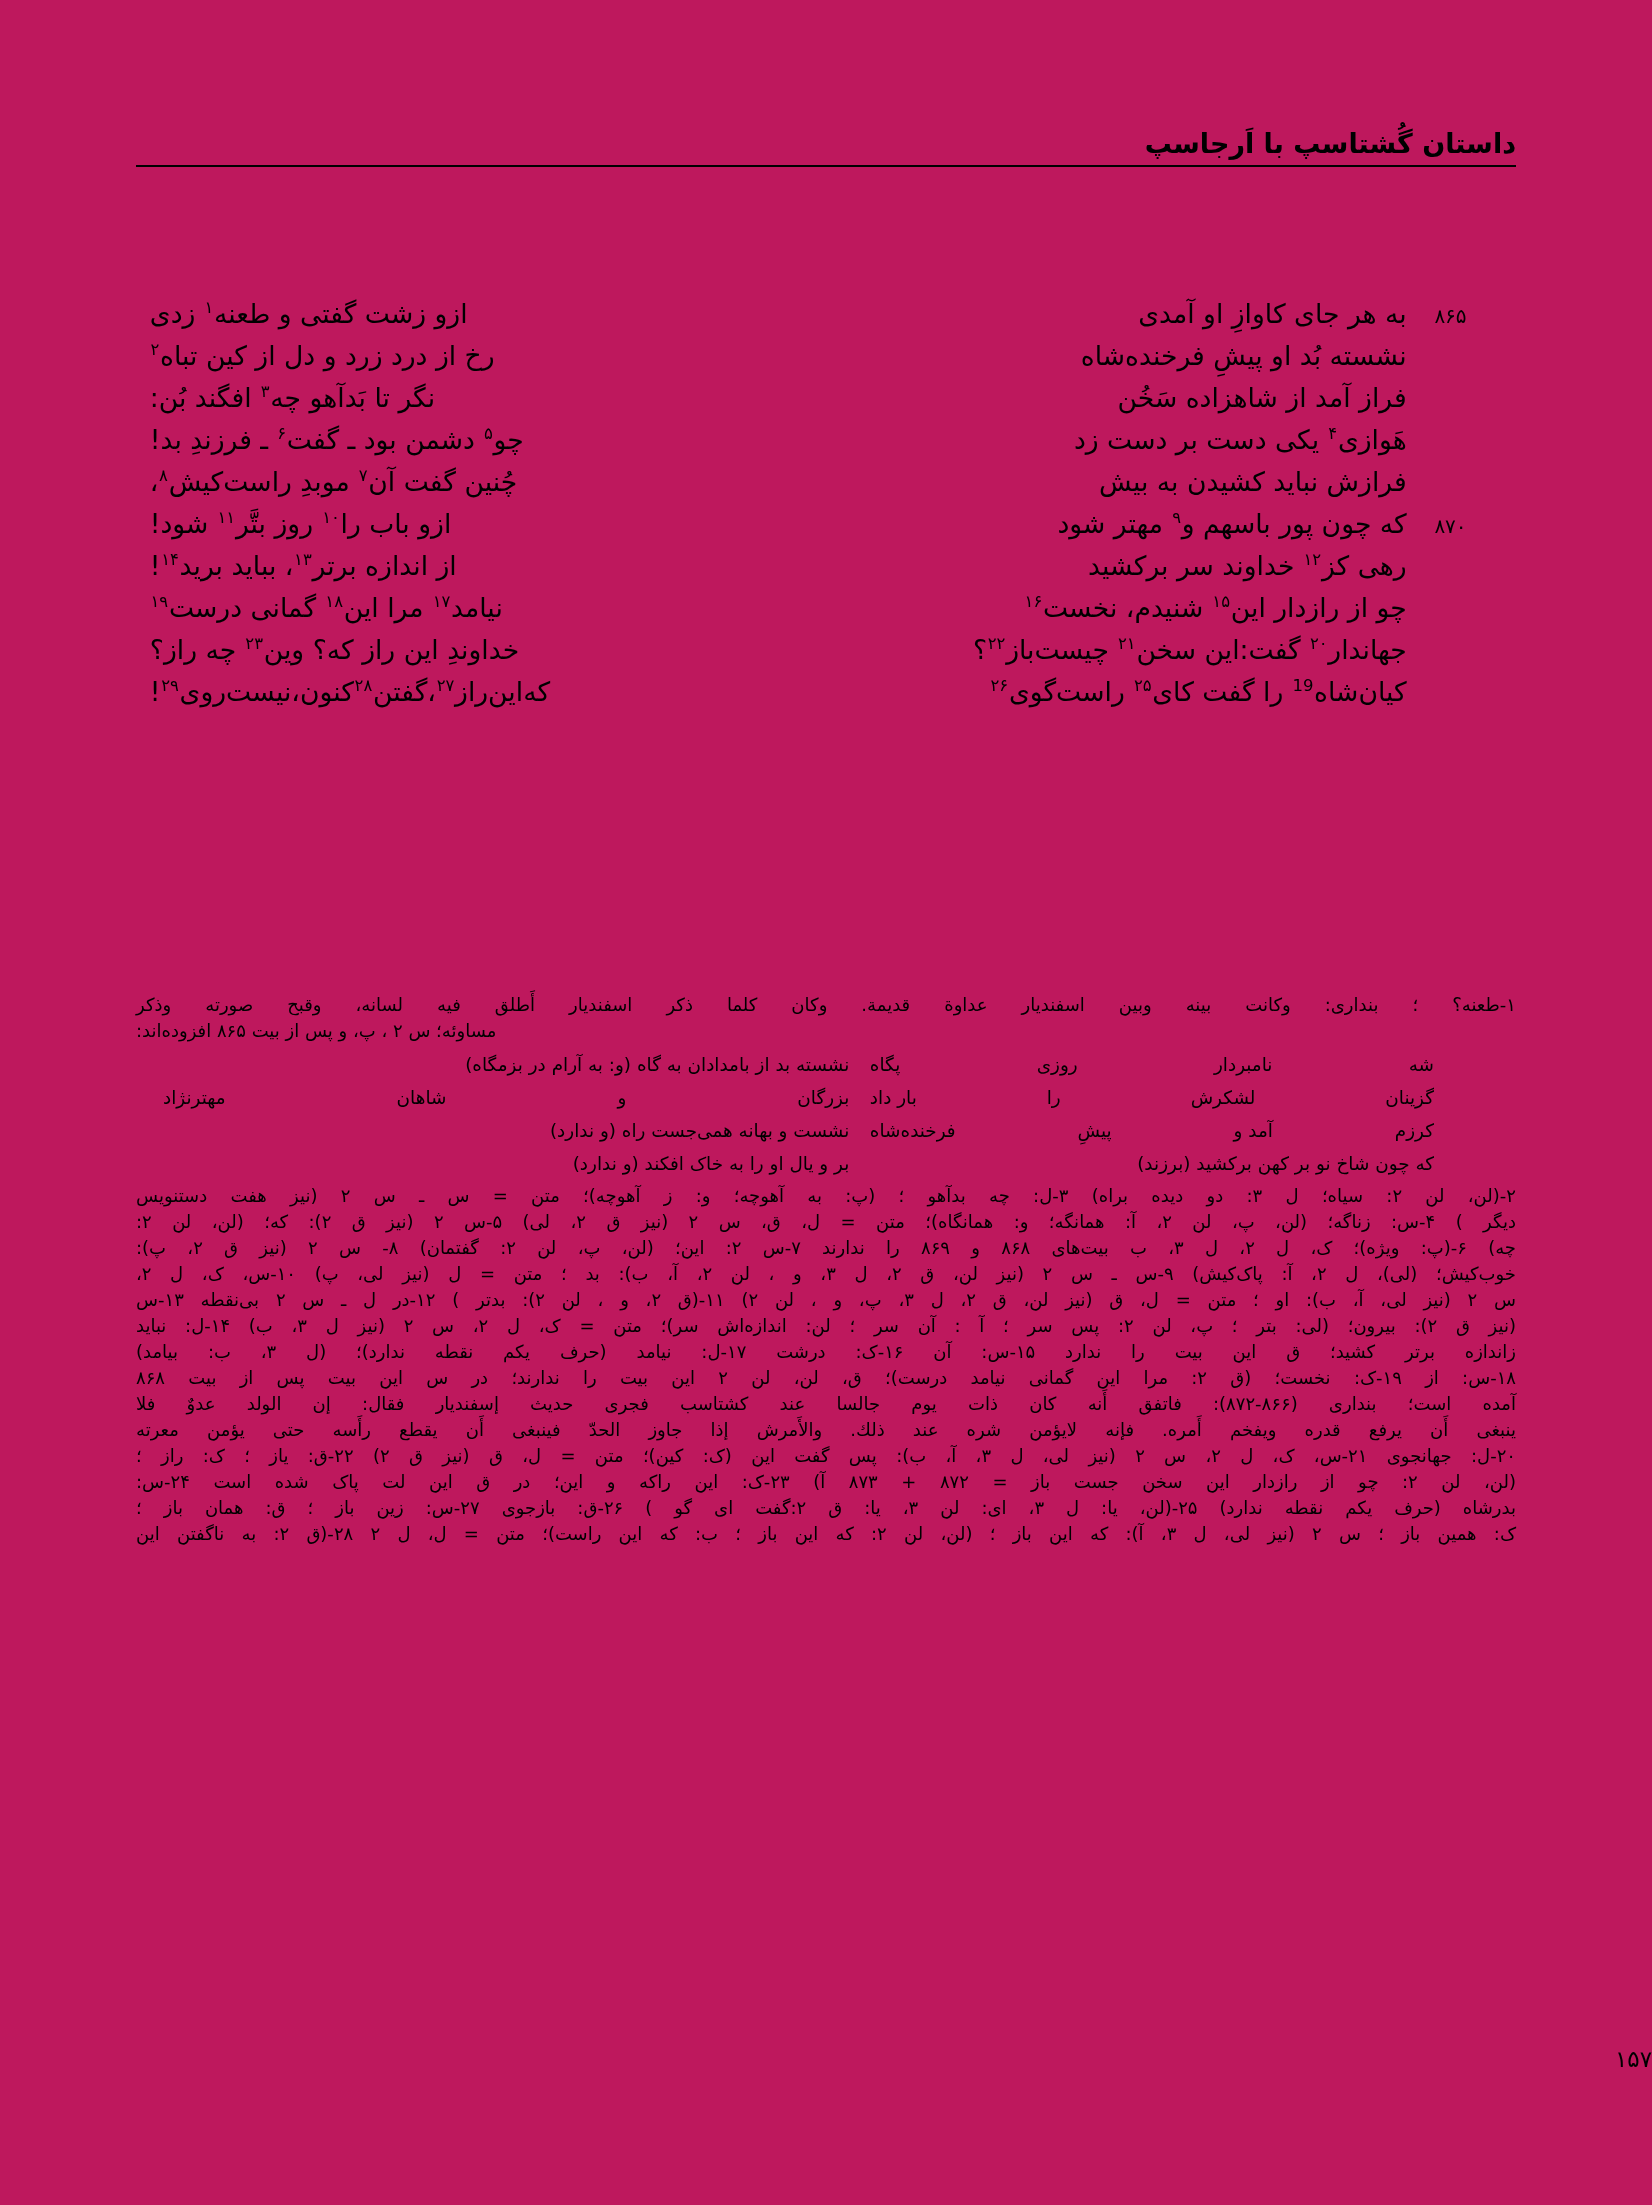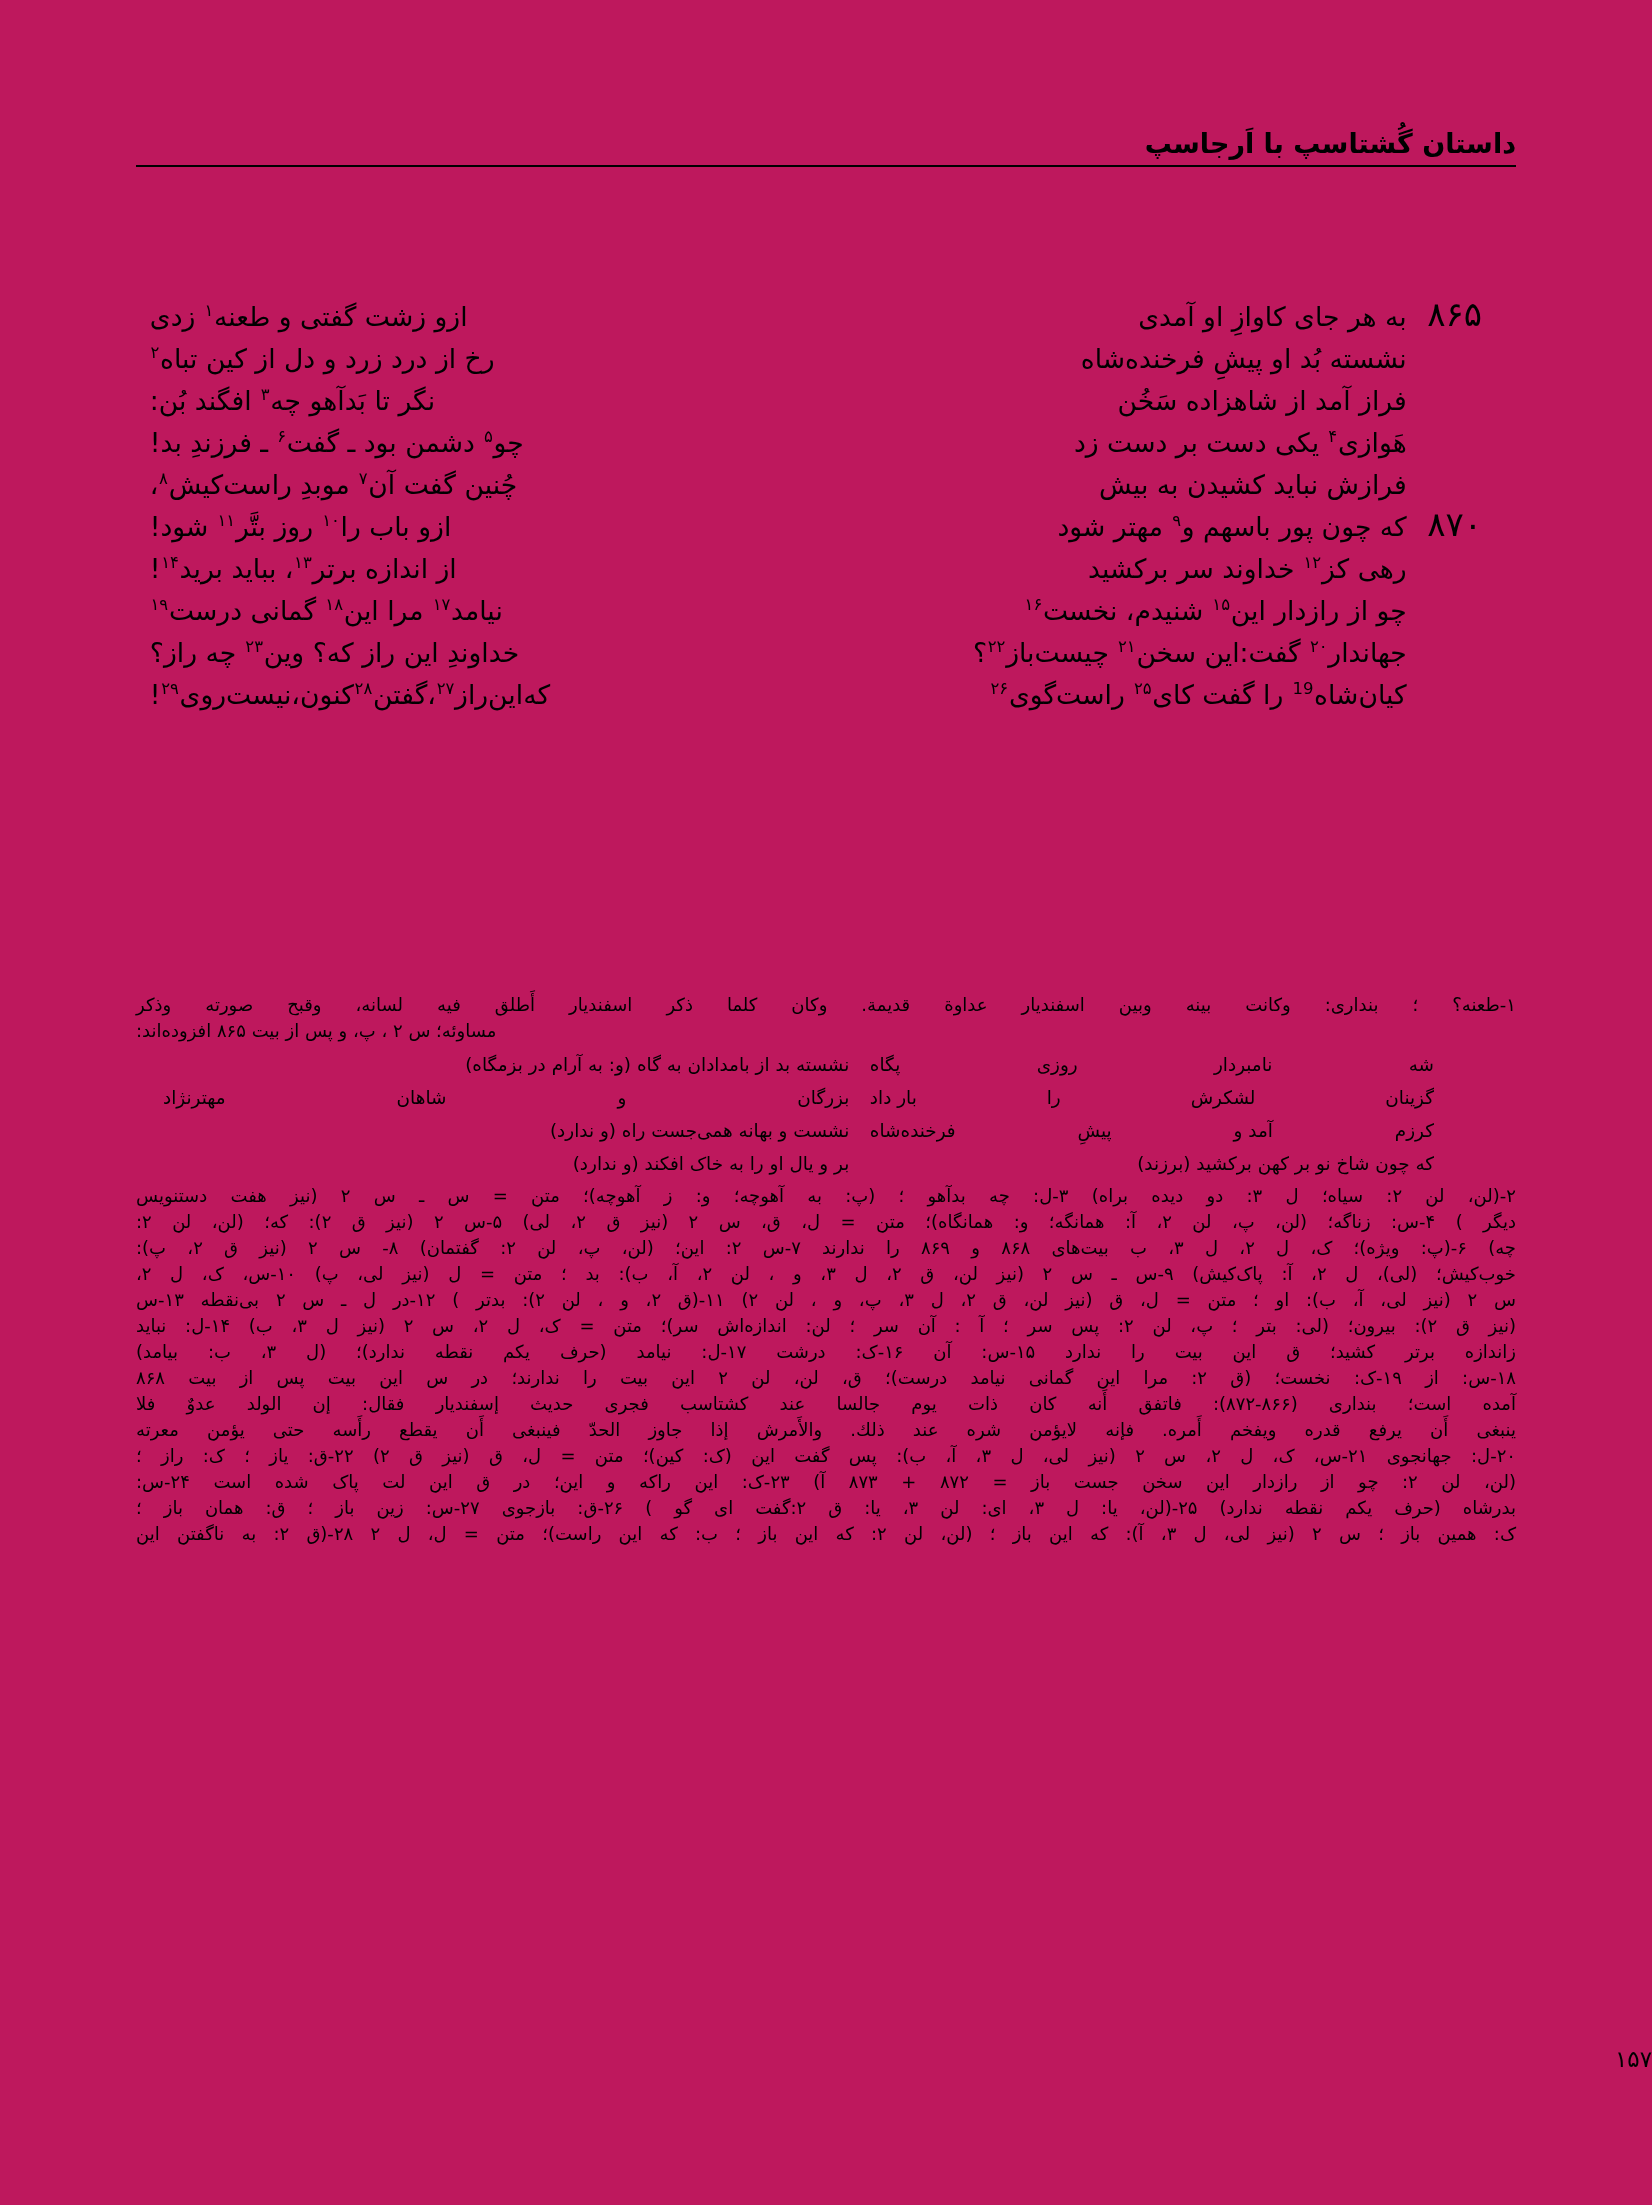--- a/index.html
+++ b/index.html
@@ -77,22 +77,22 @@
   }
   .hem-left {
     width: 52%;
     justify-content: flex-end;
     padding-left: 6.8px;
     box-sizing: border-box;
   }
   .vnum {
     display: inline-block;
     min-width: 63px;
-    font-size: 34px;
-    text-align: right;
+    font-size: 20px;
+    text-align: center;
     margin-left: 12.3px;
   }
   .vnum.blank { visibility: hidden; }
   .vtext {
     display: inline-block;
   }
   .sup {
     font-size: 0.62em;
     vertical-align: super;
     line-height: 0;

